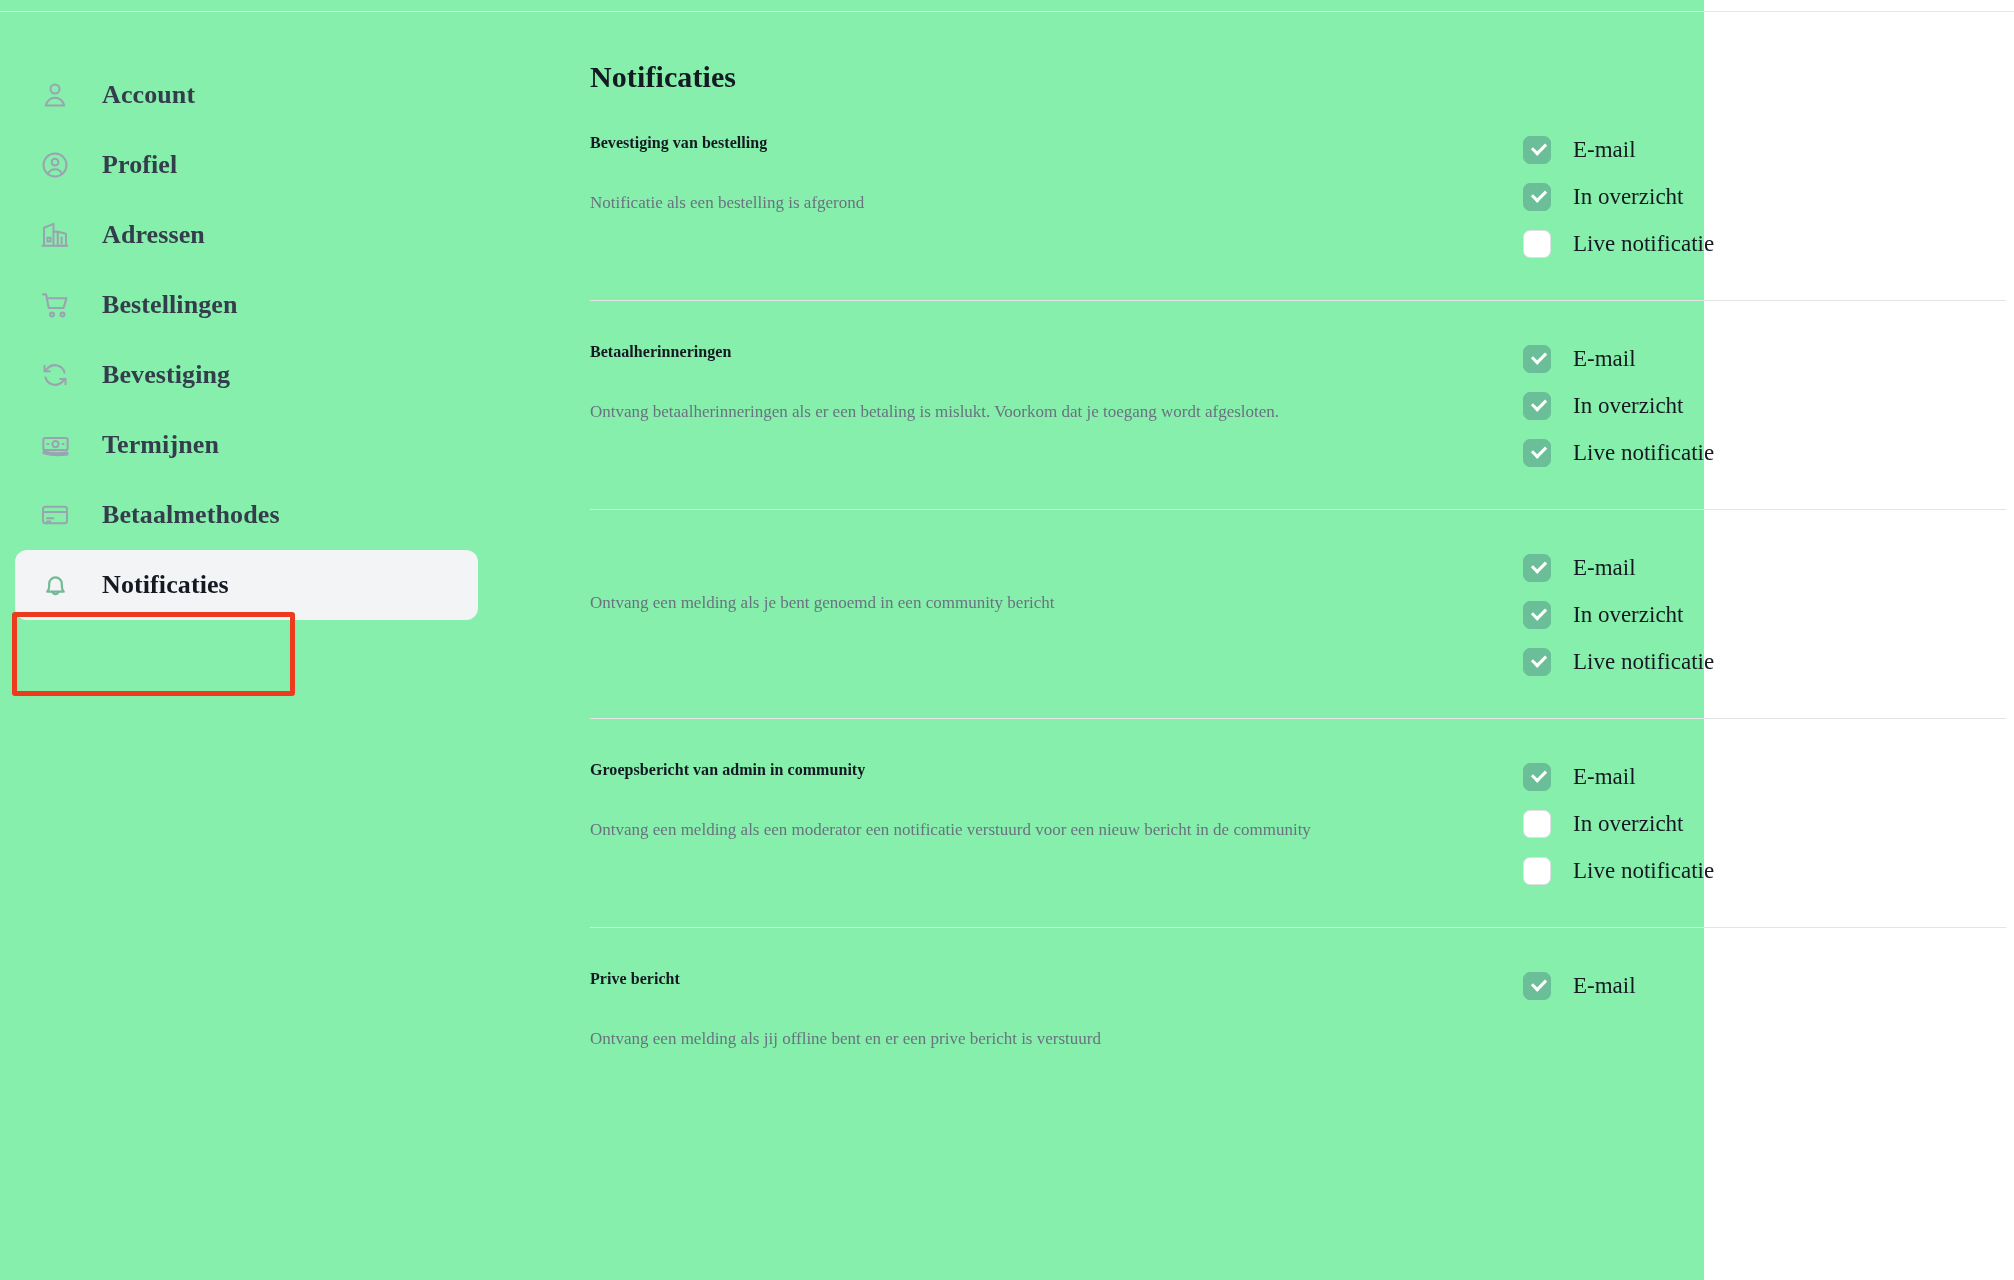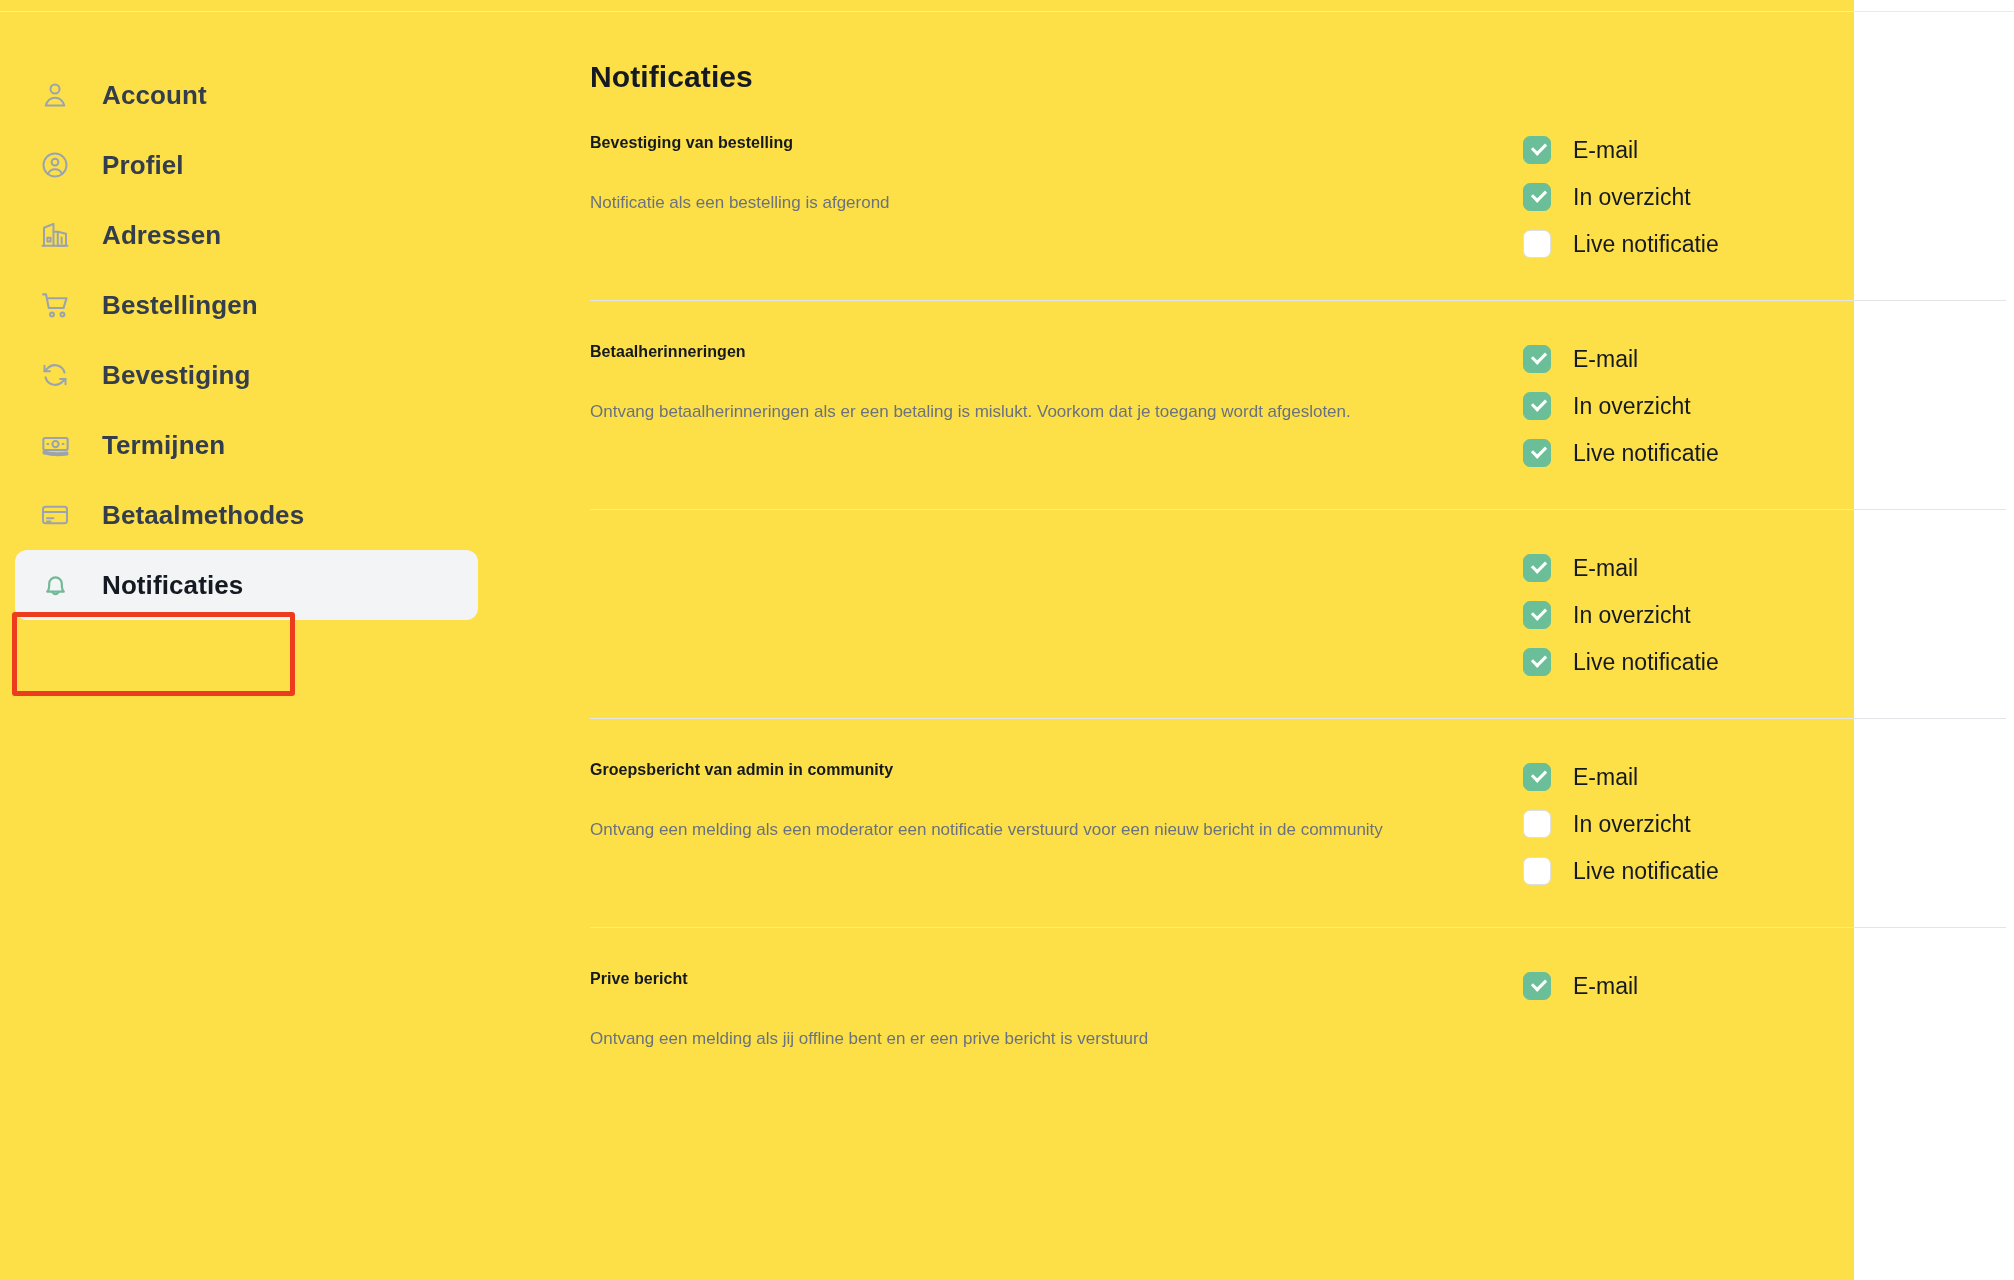--- a/index.html
+++ b/index.html
@@ -7,23 +7,24 @@
   html, body {
     width: 2014px;
     height: 1280px;
     background: #ffffff;
     font-family: "Liberation Sans", sans-serif;
     overflow: hidden;
   }
 
   #page {
     position: relative;
-    width: 1854px;
+    width: 1704px;
     height: 1280px;
-    background: #fde047;
+    background: #86efac;
+    font-family: Liberation Serif, serif;
   }
 
   
   #top-rule {
     position: absolute;
     left: 0; top: 11px;
     width: 2014px; height: 1px;
     background: #e7e9ec;
   }
 
@@ -293,20 +294,21 @@
               <span class="opt-label">In overzicht</span>
             </label>
             <label class="opt">
               <span class="cb on"></span>
               <span class="opt-label">Live notificatie</span>
             </label>
           </div>
         </div>
         <div class="pref-row">
           <div class="pref-text">
+            <div class="pref-desc">Ontvang een melding als je bent genoemd in een community bericht</div>
           </div>
           <div class="pref-opts">
             <label class="opt">
               <span class="cb on"></span>
               <span class="opt-label">E-mail</span>
             </label>
             <label class="opt">
               <span class="cb on"></span>
               <span class="opt-label">In overzicht</span>
             </label>

